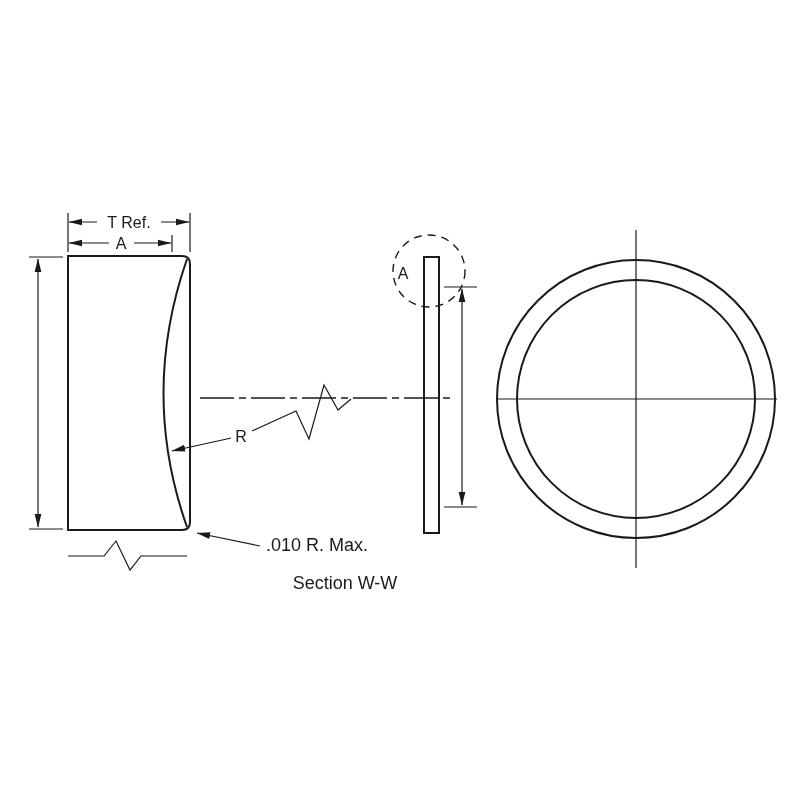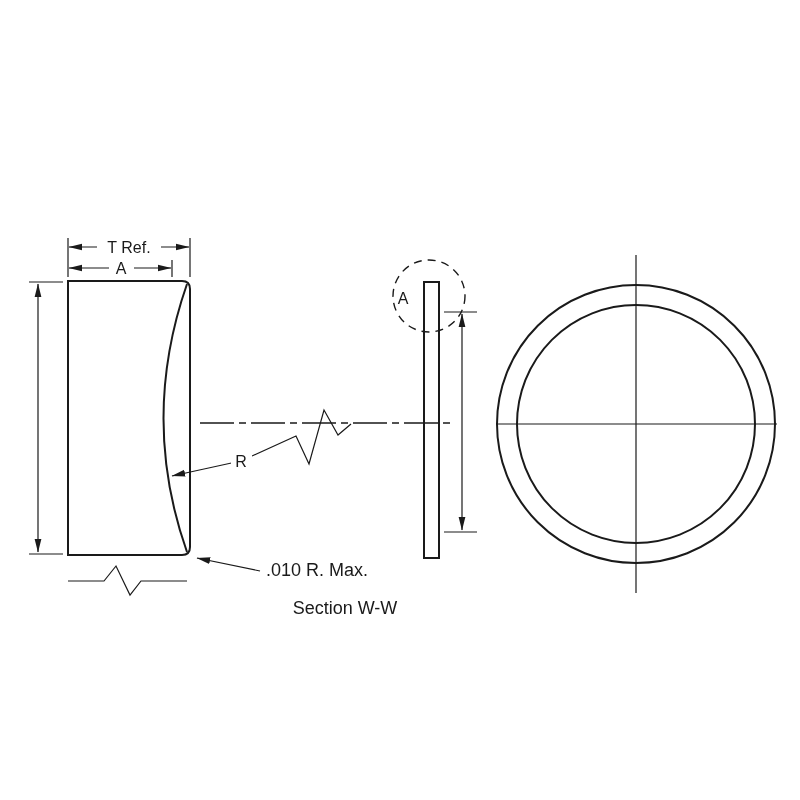--- a/index.html
+++ b/index.html
@@ -1,21 +1,20 @@
 <!DOCTYPE html>
 <html style="--line: #1a1a1a; --bg: #ffffff;"><head>
 <meta charset="utf-8">
 <style>
   :root { --line:#1a1a1a; --bg:#ffffff; }
   html,body { margin:0; padding:0; background:var(--bg); }
   .stage {
     width:800px; height:744px; background:var(--bg);
     position:relative; overflow:hidden;
     font-family:"Liberation Sans", sans-serif;
-    margin-top:25px;
   }
   svg { display:block; }
   .outline { stroke:var(--line); stroke-width:2; fill:none; }
   .dim     { stroke:var(--line); stroke-width:1.2; fill:none; }
   .center  { stroke:var(--line); stroke-width:1.2; fill:none; }
   .dashed  { stroke:var(--line); stroke-width:1.4; fill:none; stroke-dasharray:8 6; }
   .cl-dash { stroke:var(--line); stroke-width:1.3; fill:none; stroke-dasharray:34 5 7 5; }
   .lbl { fill:var(--line); font-family:"Liberation Sans", sans-serif; font-size:16px; }
   .lbl-lg { fill:var(--line); font-family:"Liberation Sans", sans-serif; font-size:18px; }
   .txtbg { fill:var(--bg); stroke:none; }

